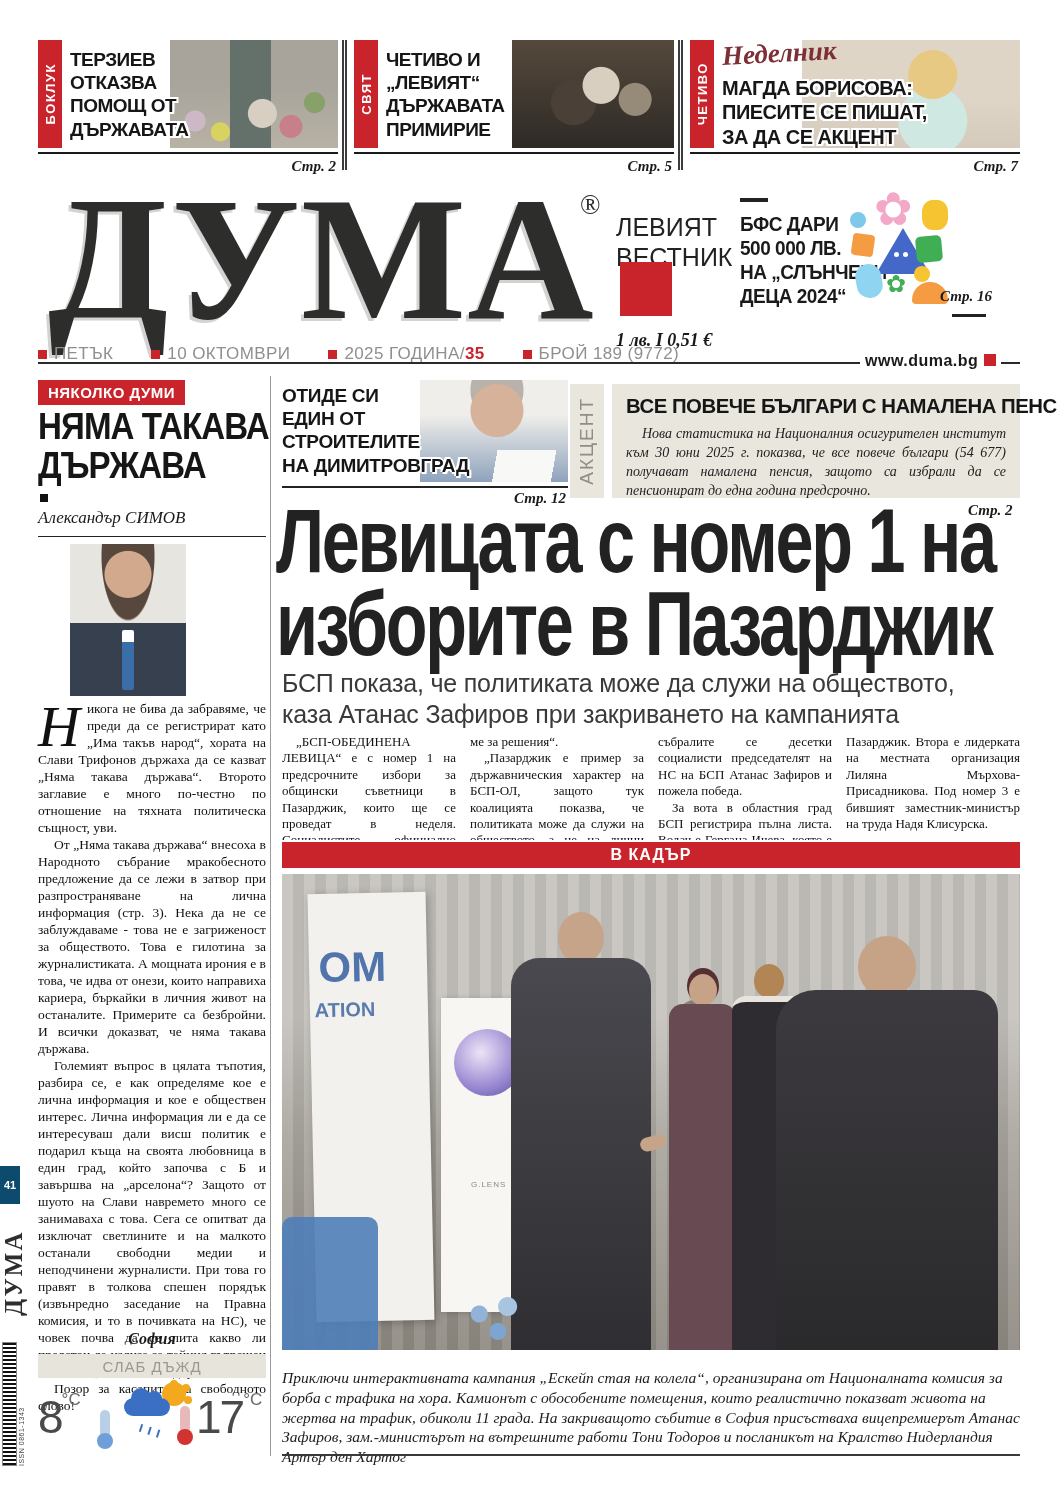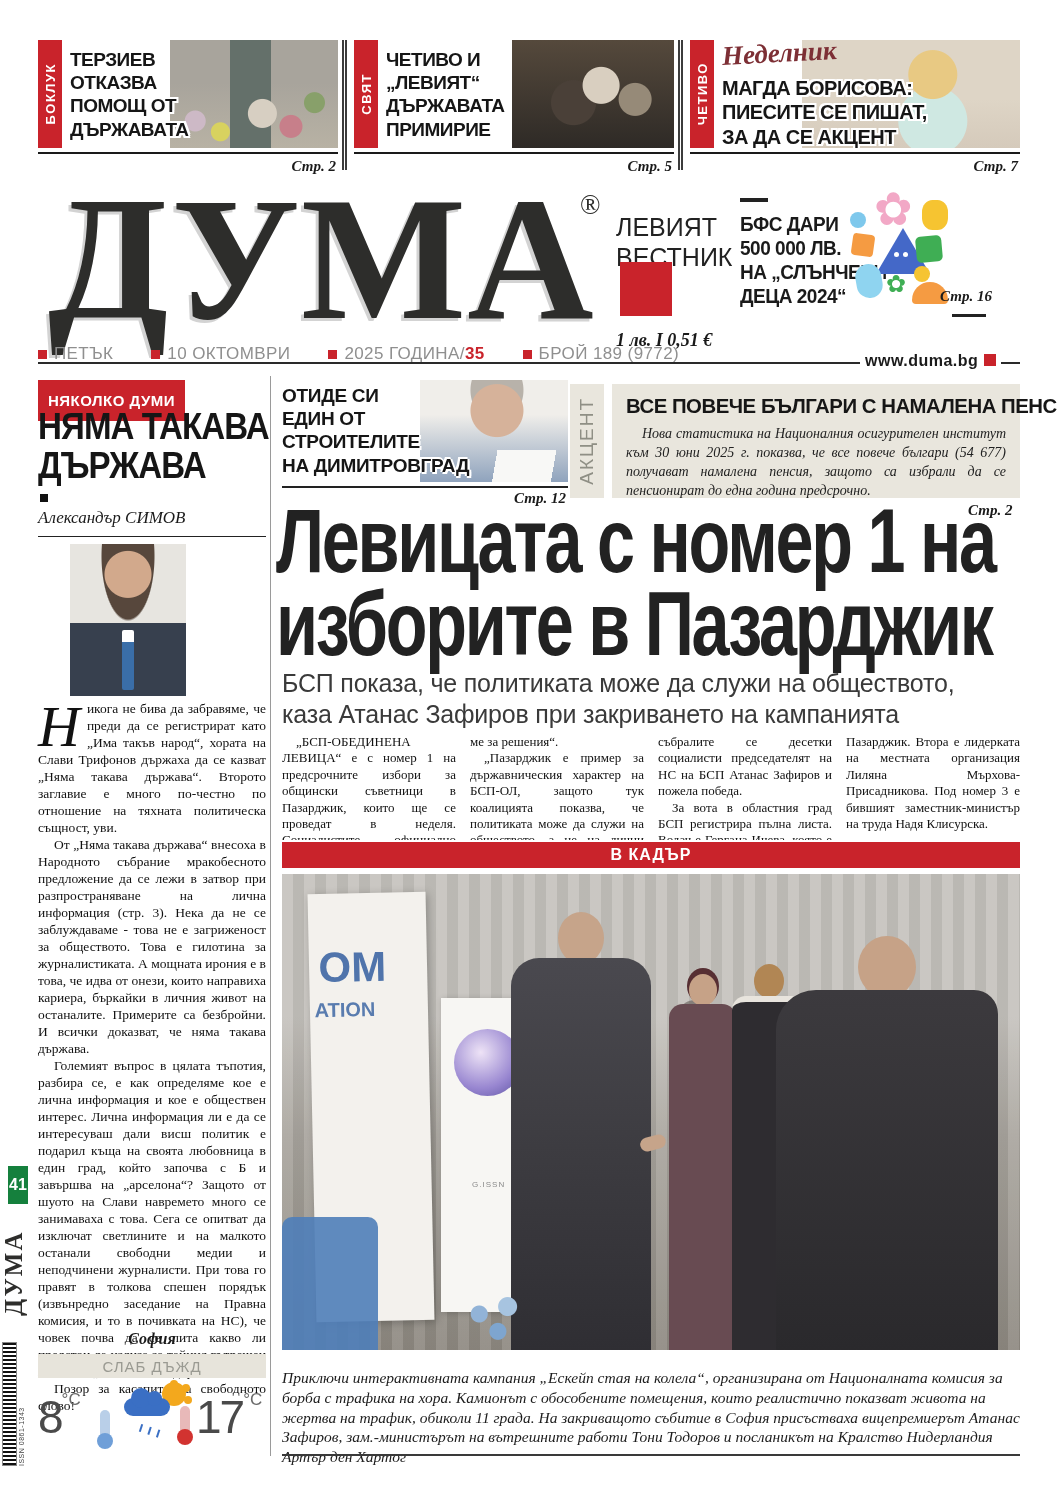--- a/index.html
+++ b/index.html
@@ -74,21 +74,21 @@
 
   .dateline{ position:absolute; left:38px; top:344px; display:flex; gap:38px; font-size:17px; color:#8f8f8f; letter-spacing:.4px; }
   .dl-item .sq{ display:inline-block; width:9px; height:9px; background:var(--red); margin-right:7px; }
   .dl-red{ color:var(--red); font-weight:bold; }
   .mast-rule{ position:absolute; left:38px; top:362px; width:982px; border-top:2px solid #2a2a2a; }
   .website{ position:absolute; left:860px; top:352px; font-weight:bold; font-size:16px; letter-spacing:.5px; background:#fff; padding:0 5px; z-index:2; }
   .website .sq{ display:inline-block; width:12px; height:12px; background:var(--red); margin-left:6px; }
 
   
   .divider-v{ position:absolute; left:270px; top:376px; height:1080px; border-left:1px solid #9a9a9a; }
-  .kicker{ position:absolute; left:38px; top:380px; background:var(--red); color:#fff; font-weight:bold; font-size:15px; padding:12px 10px; letter-spacing:.5px; }
+  .kicker{ position:absolute; left:38px; top:380px; background:var(--red); color:#fff; font-weight:bold; font-size:15px; padding:4px 10px; letter-spacing:.5px; }
   .op-title{ position:absolute; left:38px; top:408px; font-size:36px; line-height:1.08; font-weight:800; letter-spacing:-1px; transform:scaleX(.92); transform-origin:0 0; color:#161616; }
   .op-title span{ display:block; }
   .op-bullet{ position:absolute; left:40px; top:494px; width:8px; height:8px; background:#111; }
   .op-author{ position:absolute; left:38px; top:508px; font:italic 17px "Liberation Serif",serif; }
   .op-rule{ position:absolute; left:38px; top:536px; width:228px; border-top:1px solid #222; }
   .op-photo{ position:absolute; left:70px; top:544px; width:116px; height:152px; background:
     radial-gradient(circle at 50% 20%, #d2a98c 0 23px, transparent 24px),
     radial-gradient(ellipse at 50% 8%, #57473c 0 26px, transparent 27px),
     linear-gradient(180deg,#e7e5e0 0 52%, #37404e 52% 100%); }
   .op-photo .tie{ position:absolute; left:52px; top:86px; width:12px; height:60px; background:linear-gradient(#fff 0 12px, #3a6ea8 12px); border-radius:2px; }
@@ -109,21 +109,21 @@
   .thermo-blue{ left:62px; top:28px; background:#b9cfe8; } .thermo-blue .bulb{ background:#6f9fd8; }
   .thermo-red{ left:142px; top:24px; background:#e8b9b9; } .thermo-red .bulb{ background:#d23330; }
   .wx-scene{ position:absolute; left:86px; top:0; width:66px; height:58px; }
   .wx-sun{ position:absolute; right:4px; top:0; width:24px; height:24px; background:#f3a81d; border-radius:50%; box-shadow:0 -10px 0 -8px #f3a81d, 12px -6px 0 -8px #f3a81d, 14px 6px 0 -8px #f3a81d; }
   .wx-cloud{ position:absolute; left:0; top:16px; width:46px; height:18px; background:#3a6fc4; border-radius:10px; }
   .wx-cloud:before{ content:""; position:absolute; left:7px; top:-10px; width:20px; height:20px; background:#3a6fc4; border-radius:50%; }
   .wx-cloud:after{ content:""; position:absolute; left:23px; top:-7px; width:15px; height:15px; background:#3a6fc4; border-radius:50%; }
   .wx-rain{ position:absolute; left:16px; top:42px; width:2px; height:8px; background:#3a6fc4; transform:rotate(18deg); box-shadow:9px 0 0 #3a6fc4, 18px 0 0 #3a6fc4; }
 
   
-  .edge-tab{ position:absolute; left:8px; top:1166px; width:20px; height:38px; background:#15803d; color:#fff; font-weight:bold; font-size:16px; display:flex; align-items:center; justify-content:center; }
+  .edge-tab{ position:absolute; left:0; top:1166px; width:20px; height:38px; background:#0c4a6e; color:#fff; font-weight:bold; font-size:11px; display:flex; align-items:center; justify-content:center; }
   .edge-logo{ position:absolute; left:0; top:1208px; height:130px; width:26px; writing-mode:vertical-rl; transform:rotate(180deg); font-family:"Liberation Serif",serif; font-weight:bold; font-size:25px; color:#2e2e2c; letter-spacing:2px; text-align:center; }
   .edge-barcode{ position:absolute; left:2px; top:1342px; width:15px; height:124px; background:repeating-linear-gradient(180deg,#111 0 2px,#fff 2px 4px); border:1px solid #888; }
   .edge-issn{ position:absolute; left:18px; top:1342px; height:124px; writing-mode:vertical-rl; transform:rotate(180deg); font-size:7px; color:#444; letter-spacing:.5px; }
 
   
   .obit{ position:absolute; left:282px; top:380px; width:286px; height:132px; }
   .obit-title{ position:absolute; left:0; top:4px; font-size:19px; line-height:1.22; font-weight:800; letter-spacing:-0.3px; z-index:2; color:#161616;
     text-shadow:2px 0 0 #fff,-2px 0 0 #fff,0 2px 0 #fff,0 -2px 0 #fff,2px 2px 0 #fff,-2px -2px 0 #fff; }
   .obit-title span{ display:block; }
   .obit-photo{ position:absolute; right:0; top:0; width:148px; height:102px; background:
@@ -379,21 +379,21 @@
       <span>В КАДЪР</span>
     </div>
 
   <div class="photo-main">
     <div class="ph ph-banner1">
       <span class="big">OM</span>
       <span class="small">ATION</span>
     </div>
     <div class="ph ph-banner2">
       <div class="ph ph-sphere"></div>
-      <div class="lbl">G.ISSN</div>
+      <div class="lbl">G.LENS</div>
     </div>
     <div class="ph ph-crowd"></div>
     <div class="ph fig ph-man1">
         <div class="head"></div>
         <div class="body"></div>
       </div>
     <div class="ph fig ph-wom1">
         <div class="head"></div>
         <div class="body"></div>
       </div>

